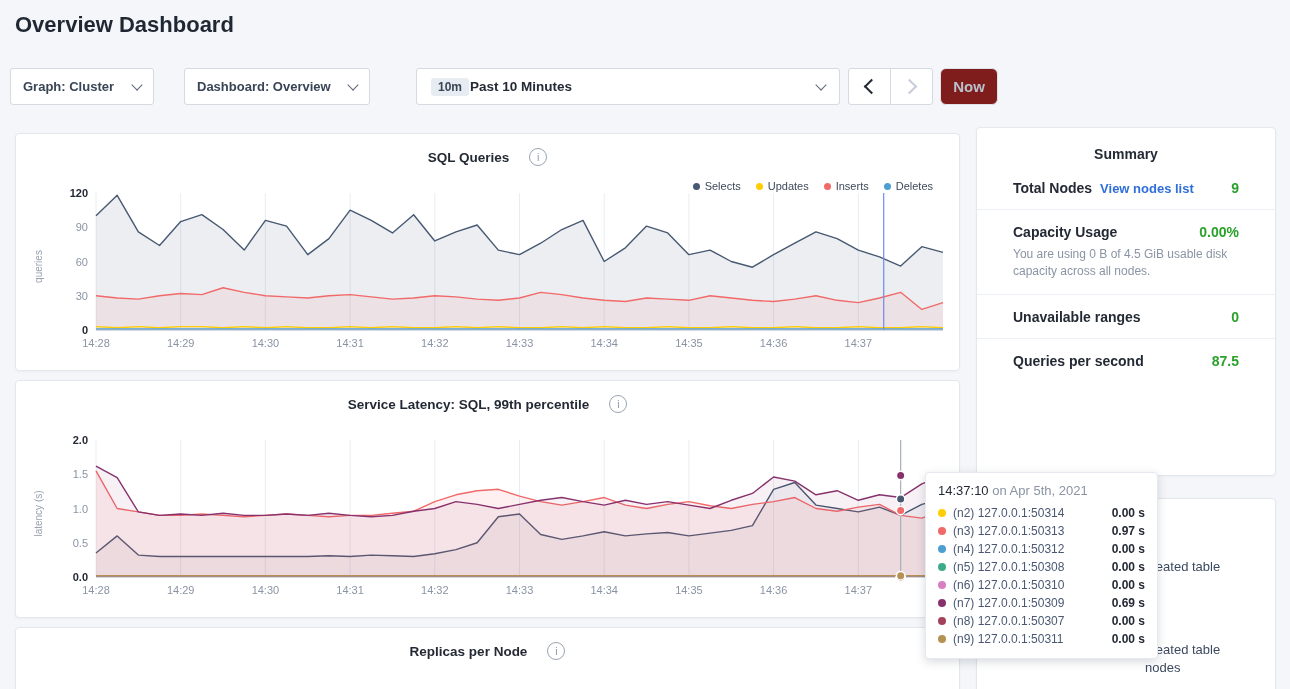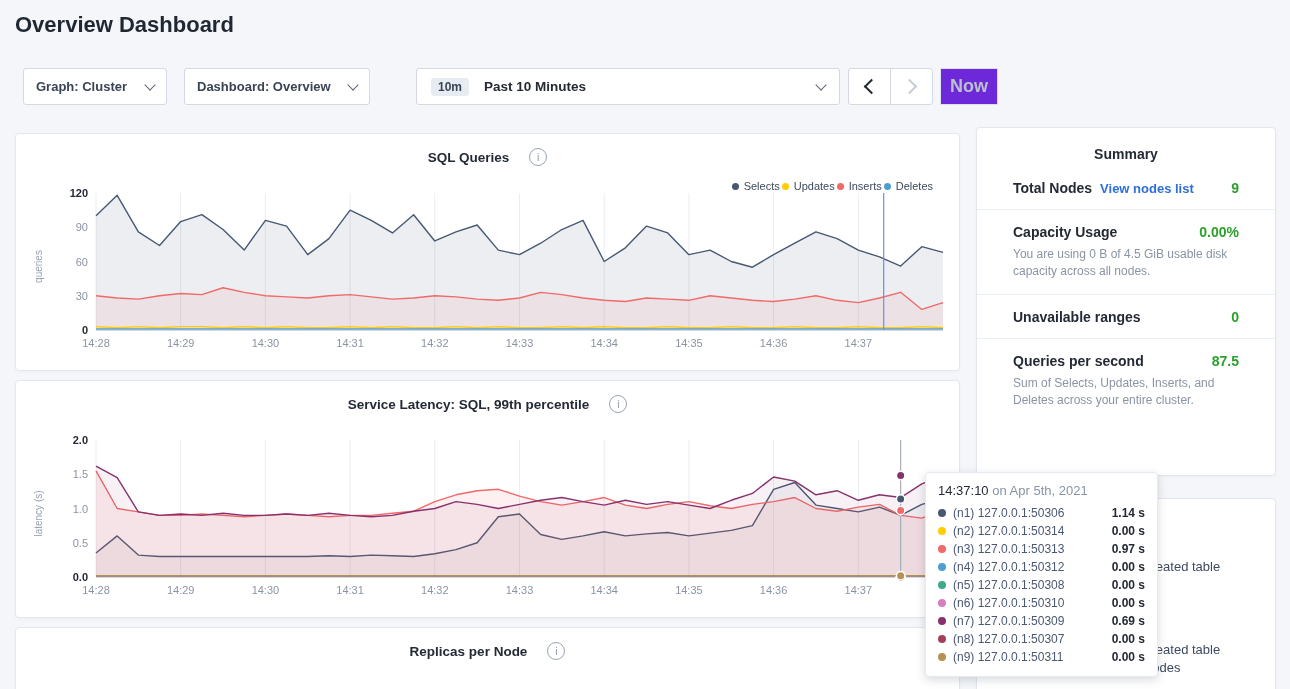--- a/index.html
+++ b/index.html
@@ -3,51 +3,51 @@
 <meta charset="utf-8">
 <style>
   html,body{margin:0;padding:0;}
   .page{position:relative;width:1290px;height:689px;background:#f4f6f9;overflow:hidden;
         font-family:"Liberation Sans",sans-serif;color:#242a35;}
   .page-title{position:absolute;left:15px;top:12px;margin:0;font-size:22px;font-weight:600;color:#1f2733;}
 
   
   .dd{position:absolute;top:68px;height:37px;background:#fff;border:1px solid #d4d9e2;border-radius:3px;
       display:flex;align-items:center;gap:9px;padding:0 12px;font-size:13px;font-weight:700;color:#394455;cursor:pointer;box-sizing:border-box;}
-  #dd-graph{left:23px;width:144px;}
+  #dd-graph{left:10px;width:144px;}
   #dd-dashboard{left:184px;width:186px;}
   .chev-down{width:7px;height:7px;border-right:1.8px solid #5d6878;border-bottom:1.8px solid #5d6878;transform:rotate(45deg);margin-top:-4px;flex:none;}
   .timepicker{position:absolute;left:416px;top:68px;width:424px;height:37px;background:#fff;border:1px solid #d4d9e2;border-radius:3px;
-      display:flex;align-items:center;gap:15px;padding:0 14px;cursor:pointer;box-sizing:border-box;}
+      display:flex;align-items:center;gap:1px;padding:0 14px;cursor:pointer;box-sizing:border-box;}
   .time-badge{background:#e7ecf2;border-radius:3px;padding:2px 7px;font-size:12px;font-weight:700;color:#394455;}
   .time-label{font-size:13.5px;font-weight:700;color:#242a35;}
   .timepicker .chev-down{margin-left:auto;}
   .btn-group{position:absolute;left:848px;top:68px;display:flex;}
   .btn-group button{width:43px;height:37px;background:#fff;border:1px solid #d4d9e2;display:flex;align-items:center;justify-content:center;cursor:pointer;padding:0;}
   .btn-group button:first-child{border-radius:3px 0 0 3px;}
   .btn-group button:last-child{border-radius:0 3px 3px 0;margin-left:-1px;}
   .chev-left{width:9px;height:9px;border-left:2px solid #242a35;border-bottom:2px solid #242a35;transform:rotate(45deg);margin-left:4px;}
   .chev-right{width:9px;height:9px;border-right:2px solid #c6cdd8;border-top:2px solid #c6cdd8;transform:rotate(45deg);margin-right:4px;}
-  .now-btn{position:absolute;left:940px;top:68px;width:58px;height:37px;background:#6d28d9;border:1px solid #dde2ea;border-radius:0;
-      font-family:"Liberation Sans",sans-serif;font-size:18px;font-weight:700;color:#b9c1cd;cursor:default;}
+  .now-btn{position:absolute;left:940px;top:68px;width:58px;height:37px;background:#7f1d1d;border:1px solid #dde2ea;border-radius:6px;
+      font-family:"Liberation Sans",sans-serif;font-size:15px;font-weight:700;color:#b9c1cd;cursor:default;}
 
   
   .card{position:absolute;background:#fff;border:1px solid #e3e7ee;border-radius:4px;box-shadow:0 1px 3px rgba(60,70,90,0.04);box-sizing:border-box;}
   #card-sql{left:15px;top:133px;width:945px;height:238px;}
   #card-latency{left:15px;top:380px;width:945px;height:238px;}
   #card-replicas{left:15px;top:627px;width:945px;height:160px;}
   #card-summary{left:976px;top:127px;width:300px;height:349px;}
   #card-events{left:976px;top:498px;width:300px;height:220px;}
 
   .chart-title-row{position:absolute;top:14px;left:0;right:0;display:flex;justify-content:center;align-items:center;gap:20px;}
   .chart-title{font-size:13.5px;font-weight:700;color:#242a35;}
   .info-icon{width:16px;height:16px;border:1px solid #99a3b3;border-radius:50%;color:#8d98a9;font-size:10.5px;line-height:14px;
       display:flex;align-items:center;justify-content:center;cursor:pointer;flex:none;}
   .info-icon::before{content:"i";}
-  .legend{position:absolute;top:46px;right:26px;display:flex;gap:2px;align-items:center;margin-left:8px;}
+  .legend{position:absolute;top:46px;right:26px;display:flex;gap:15px;align-items:center;margin-left:8px;}
   .legend-item{display:flex;align-items:center;gap:5px;font-size:11px;color:#3e4a5b;cursor:pointer;}
   .ldot{width:7px;height:7px;border-radius:50%;flex:none;}
   .ylab{position:absolute;left:-28px;top:127px;width:100px;text-align:center;transform:rotate(-90deg);font-size:10px;color:#98a2b2;}
   svg.plot{position:absolute;left:24px;top:50px;font-family:"Liberation Sans",sans-serif;}
 
   
   .sum-title{margin:18px 0 4px;text-align:center;font-size:14px;font-weight:700;color:#242a35;}
   .sum-row{padding:14px 36px 13px;}
   .sum-row + .sum-row{border-top:1px solid #ecf0f4;}
   .sum-head{display:flex;align-items:baseline;}
@@ -246,42 +246,36 @@
       <div class="sum-head">
         <span class="sum-label">Unavailable ranges</span>
         <span class="sum-val">0</span>
       </div>
     </div>
     <div class="sum-row">
       <div class="sum-head">
         <span class="sum-label">Queries per second</span>
         <span class="sum-val">87.5</span>
       </div>
-      <div class="sum-desc">Sum of Selects, Updates, Inserts, and Deletes across your entire cluster.</div>
     </div>
   </aside>
 
   <aside class="card" id="card-events">
     <div class="event-frag ev1">created table</div>
     <div class="event-frag ev2">created table</div>
     <div class="event-frag ev3">nodes</div>
   </aside>
 
   <div class="tooltip">
     <div class="tt-title">
       <span>14:37:10</span>
       <span class="tt-muted">on Apr 5th, 2021</span>
     </div>
     <div id="tt-rows">
         <div class="tt-row">
-          <span class="tt-dot" style="background: rgb(71, 88, 114);"></span>
-          <span class="tt-label">(n1) 127.0.0.1:50306</span>
-          <span class="tt-val">1.14 s</span>
-        </div>
-        <div class="tt-row">
           <span class="tt-dot" style="background: rgb(255, 205, 2);"></span>
           <span class="tt-label">(n2) 127.0.0.1:50314</span>
           <span class="tt-val">0.00 s</span>
         </div>
         <div class="tt-row">
           <span class="tt-dot" style="background: rgb(241, 105, 105);"></span>
           <span class="tt-label">(n3) 127.0.0.1:50313</span>
           <span class="tt-val">0.97 s</span>
         </div>
         <div class="tt-row">

